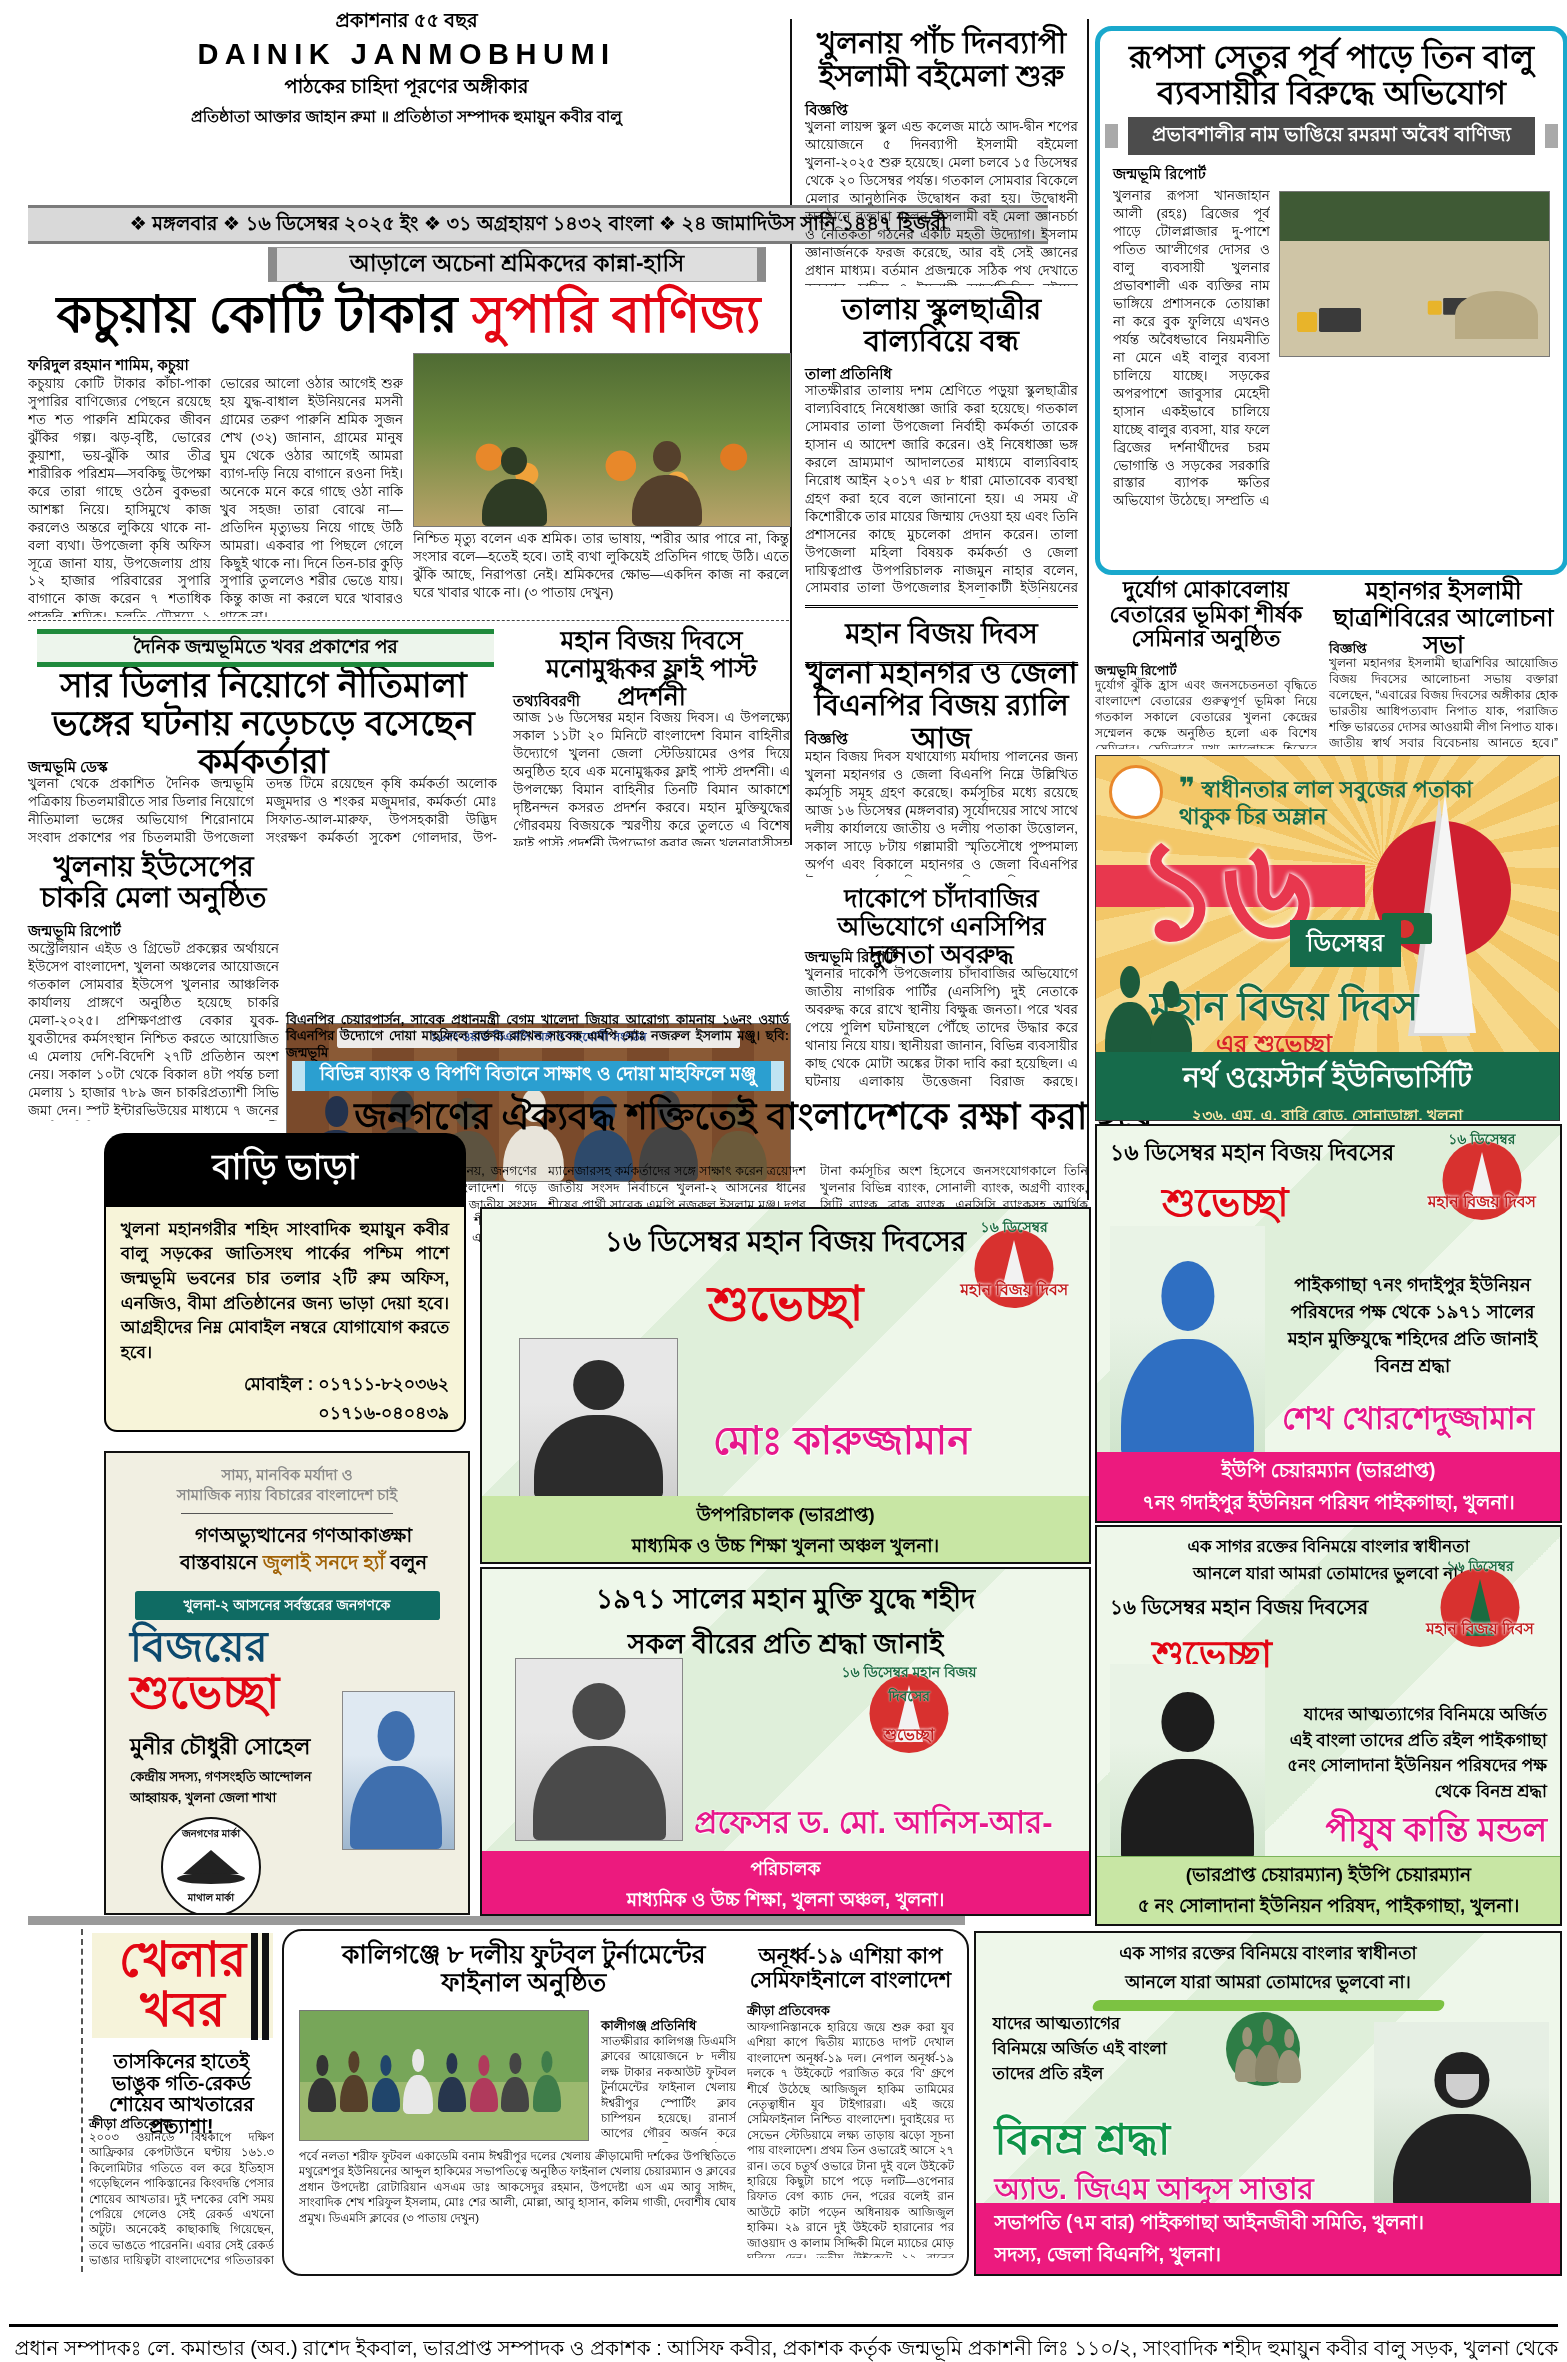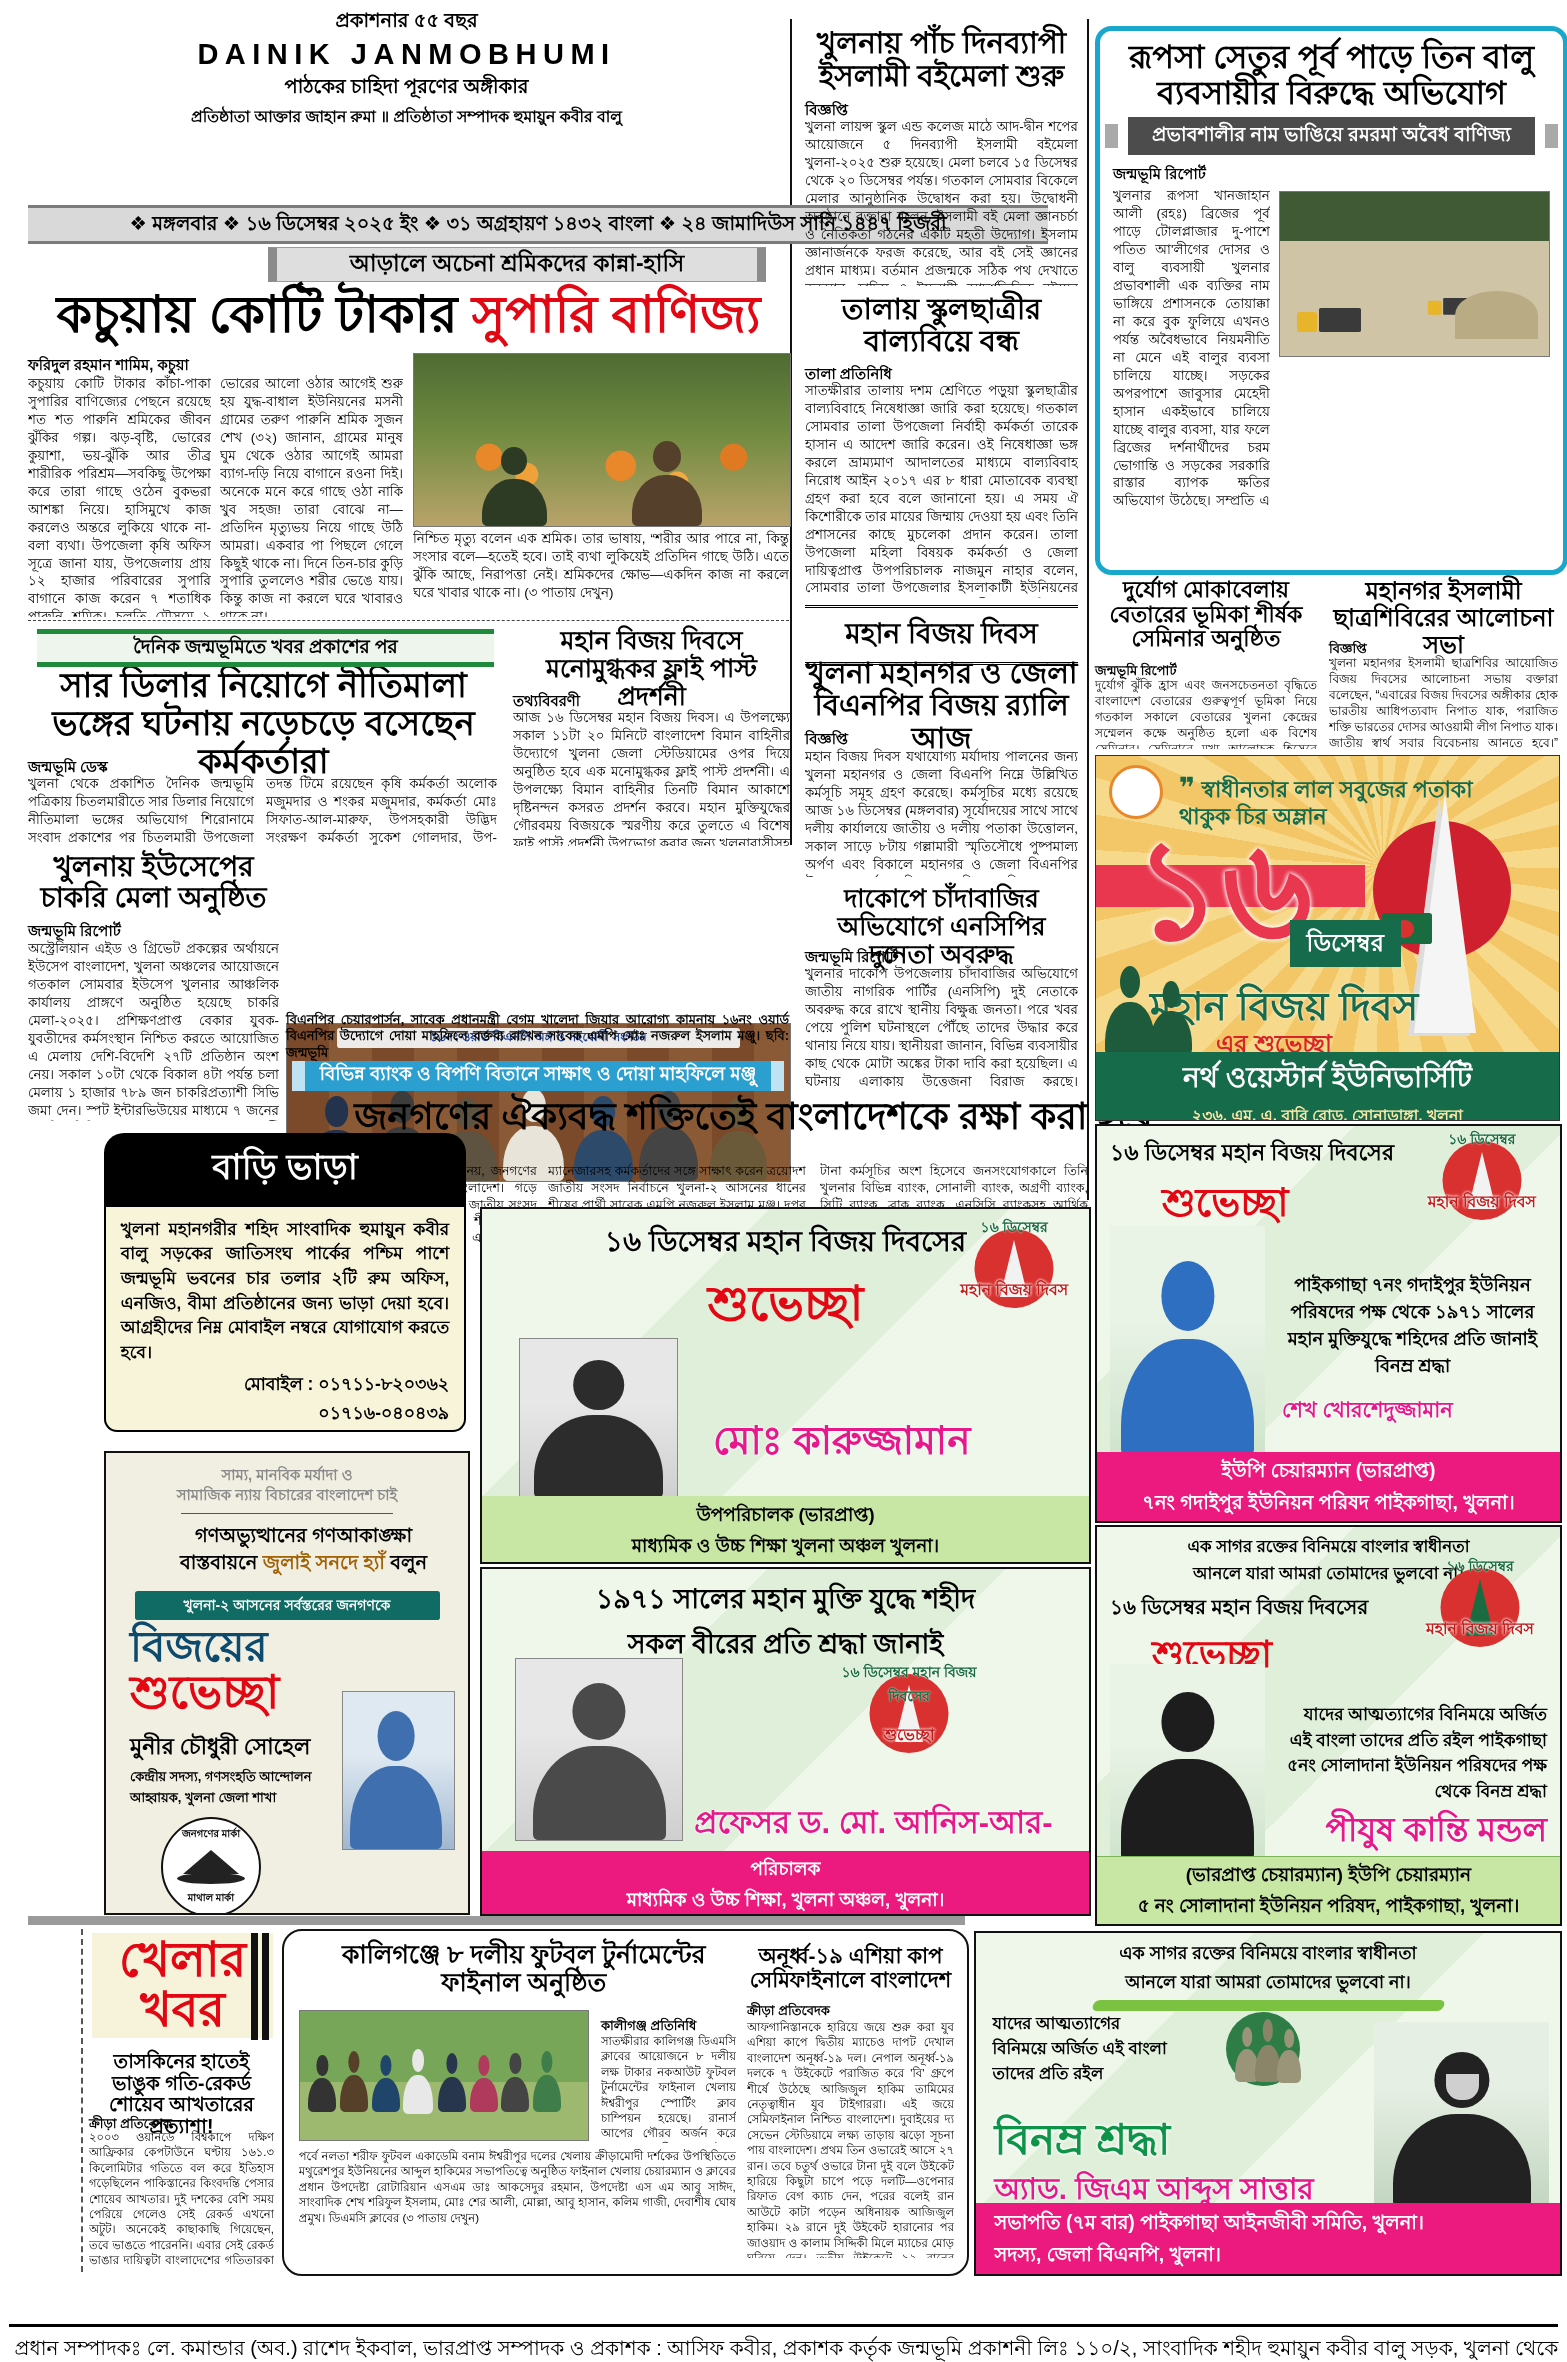--- a/index.html
+++ b/index.html
@@ -297,21 +297,21 @@
     <div class="vlogo" style="right:9.2px;top:1.8px;width:138px;height:129px;">
       <div class="vball"></div>
       <div class="vmon"></div>
       <div class="vd">১৬ ডিসেম্বর</div>
       <div class="vt">মহান বিজয় দিবস</div>
     </div>
     <div class="portrait p-green" style="position:absolute;left:13px;top:100px;width:155px;height:229px;border:none;">
       <div class="bust" style="--c:#2f6fc2;left:11px;bottom:0;width:133px;height:194px;"></div>
     </div>
     <div class="jst" style="position:absolute;left:181px;top:146px;width:269px;font-size:18px;font-weight:bold;text-align:center;line-height:1.5;">পাইকগাছা ৭নং গদাইপুর ইউনিয়ন পরিষদের পক্ষ থেকে ১৯৭১ সালের মহান মুক্তিযুদ্ধে শহিদের প্রতি জানাই বিনম্র শ্রদ্ধা</div>
-    <div class="pinkname" style="position:absolute;left:185px;top:268px;font-size:21px;white-space:nowrap;">শেখ খোরশেদুজ্জামান</div>
+    <div class="pinkname" style="position:absolute;left:185px;top:268px;font-size:31px;white-space:nowrap;">শেখ খোরশেদুজ্জামান</div>
     <div class="pinkbar" style="position:absolute;left:0;right:0;bottom:0;height:65px;padding-top:3.7px;">
       <div style="font-size:19.4px;">ইউপি চেয়ারম্যান (ভারপ্রাপ্ত)</div>
       <div style="font-size:19.4px;">৭নং গদাইপুর ইউনিয়ন পরিষদ পাইকগাছা, খুলনা।</div>
     </div>
   </div>
 
   <div class="abs adbox greet-bg" style="left:1095px;top:1525px;width:463px;height:397px;overflow:hidden;">
     <div class="ctr" style="margin-top:7.4px;font-size:16.6px;font-weight:900;">
       <span>এক সাগর রক্তের বিনিময়ে বাংলার স্বাধীনতা</span><br><span>আনলে যারা আমরা তোমাদের ভুলবো না।</span>
     </div>

